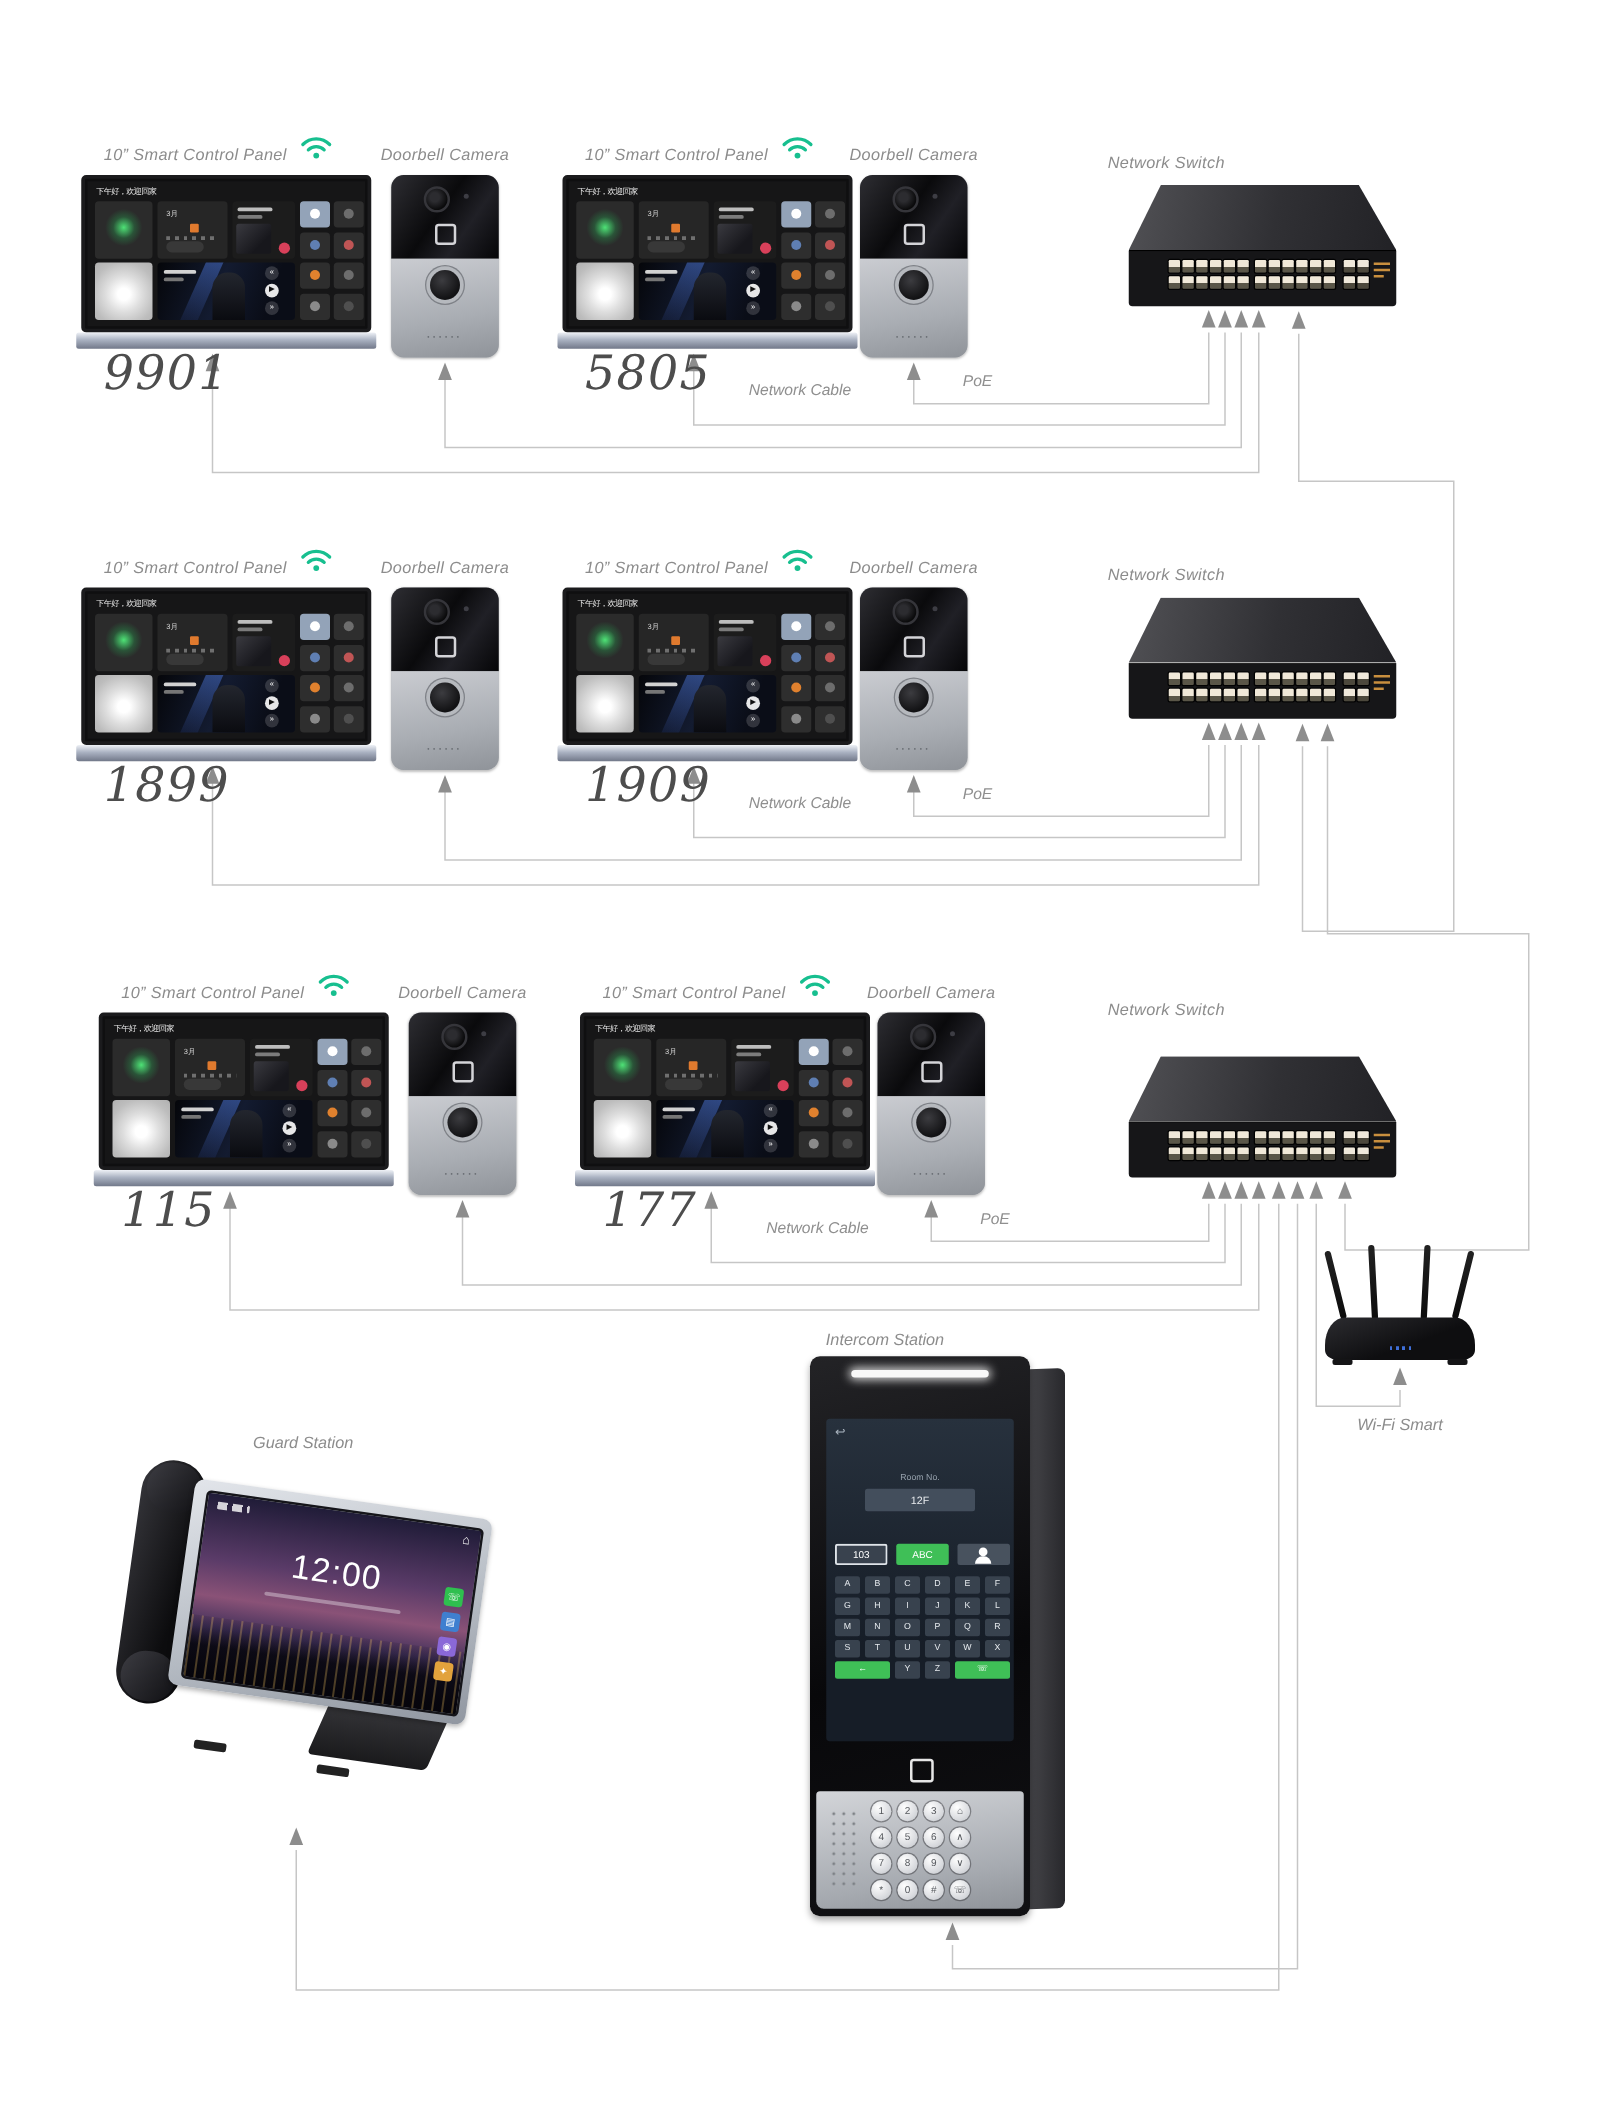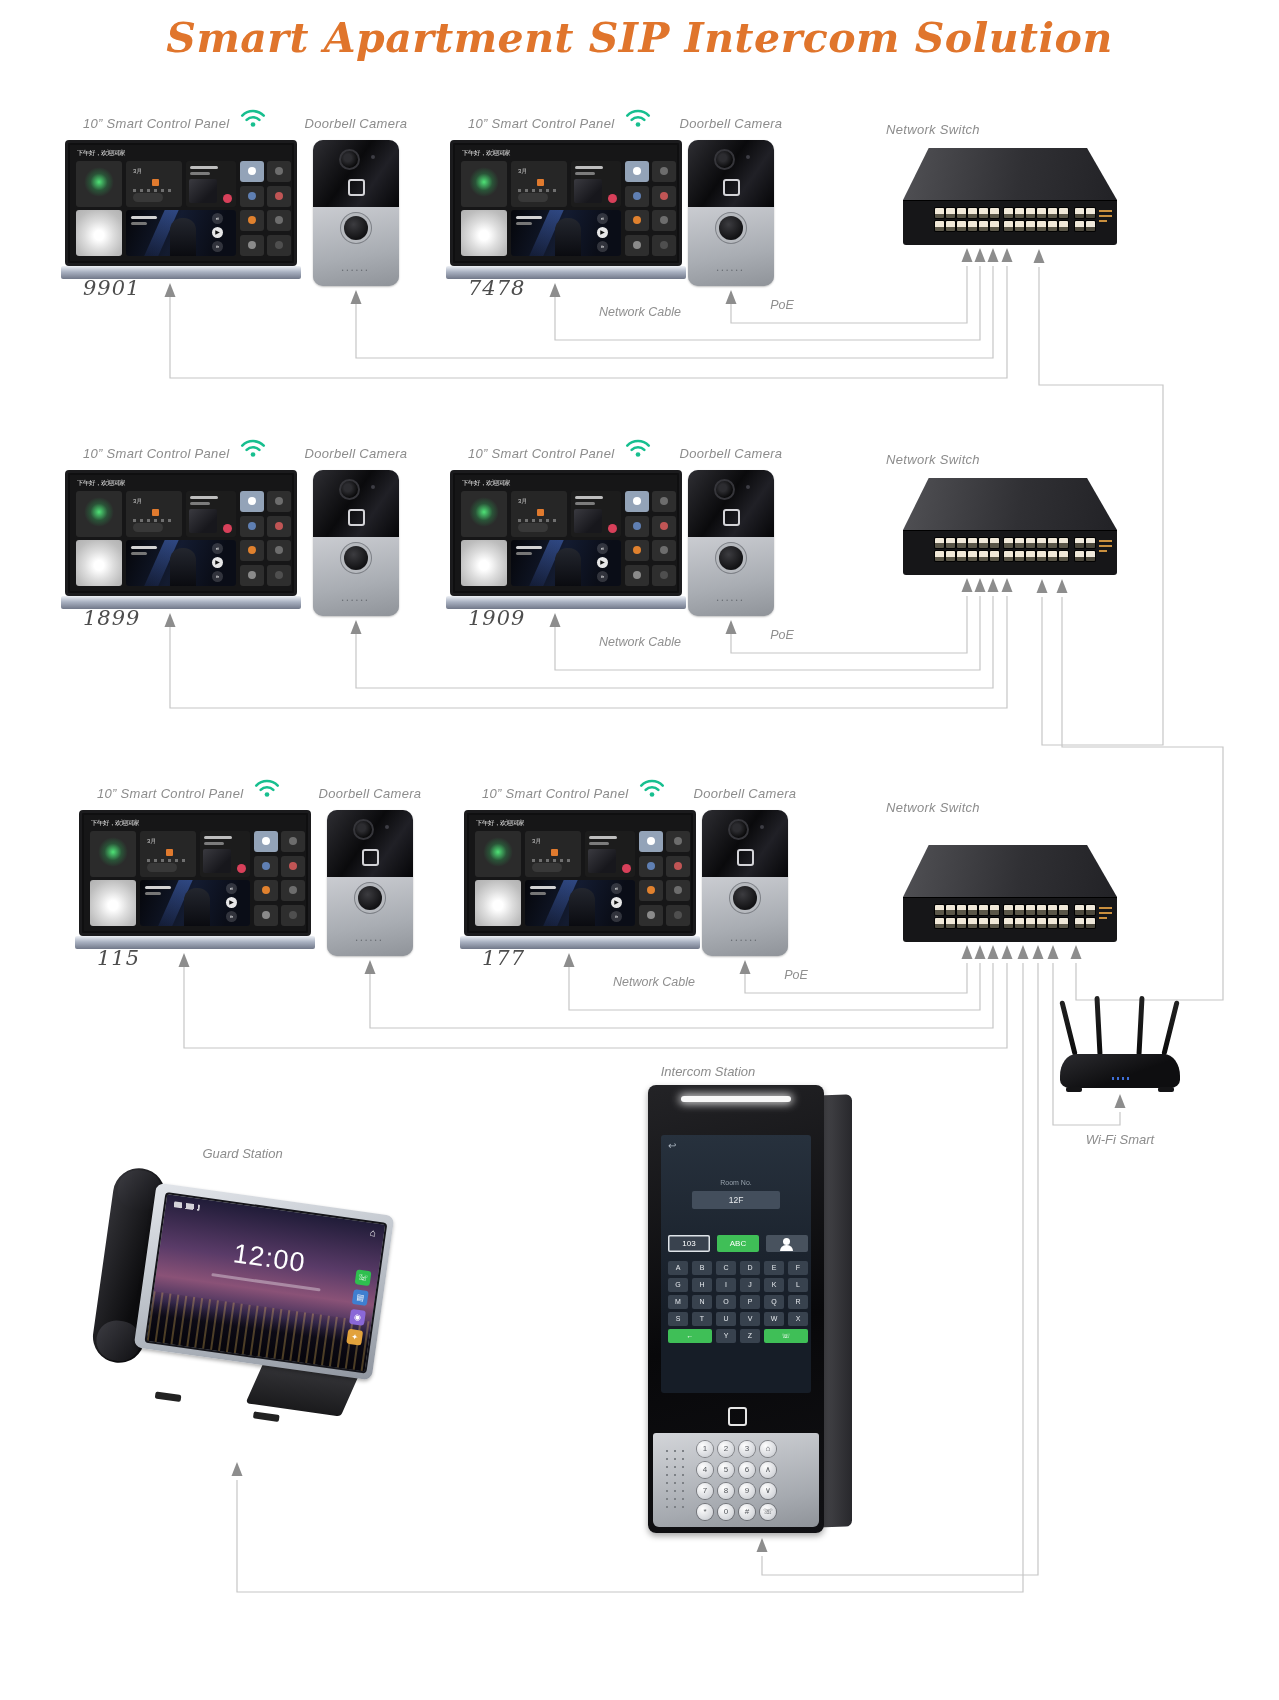--- a/index.html
+++ b/index.html
@@ -14,21 +14,21 @@
   #wires path{fill:none;stroke:#c6c6c6;stroke-width:1.2;}
   #wires polygon{fill:#8d8d8d;}
   
   .row{position:absolute;left:0;width:1279px;height:332px;z-index:2;}
   .shift{position:absolute;top:0;left:0;width:1279px;height:332px;}
   .dev-label{font-style:italic;font-size:13px;color:#8c8c8c;letter-spacing:.3px;white-space:nowrap;}
   .bus-label{position:absolute;font-style:italic;font-size:12.5px;color:#8f8f8f;text-align:center;}
   .nc-label{left:566px;top:205px;width:148px;}
   .poe-label{left:752px;top:198px;width:60px;}
   .ext{position:absolute;left:18px;top:176px;font-family:"DejaVu Serif",serif;
-       font-style:italic;font-size:21px;color:#4d4d4d;letter-spacing:1px;}
+       font-style:italic;font-size:38px;color:#4d4d4d;letter-spacing:1px;}
   
   .panel-group{position:absolute;top:0;width:232px;height:230px;}
   .pg-a{left:65px;} .pg-b{left:450px;}
   .panel-label{position:absolute;left:18px;top:16px;}
   .wifi{position:absolute;left:174px;top:6px;}
   .panel{position:absolute;left:0;top:40px;width:232px;height:139px;}
   .p-scr{position:absolute;left:0;right:0;top:0;bottom:13px;background:#0f0f10;
          border:3px solid #1b1b1d;border-radius:4px;}
   .p-in{position:absolute;left:2px;top:2px;width:222px;height:116px;background:#161617;overflow:hidden;}
   .panel-base{position:absolute;left:-4px;right:-4px;bottom:0;height:13px;border-radius:2px;
@@ -177,21 +177,20 @@
       border-radius:16px 16px 10px 10px/22px 22px 8px 8px;}
   .r-led{position:absolute;left:52px;bottom:8px;width:18px;height:3px;
       background:repeating-linear-gradient(90deg,#3f6fd8 0 2px,transparent 2px 5px);}
   .r-foot{position:absolute;bottom:8px;width:16px;height:5px;background:#141416;border-radius:2px;}
   .rf1{left:14px;} .rf2{left:106px;}
 </style>
 </head>
 <body>
 
 <div id="stage">
-  <div id="title">Smart Apartment SIP Intercom Solution</div>
   <svg id="wires" width="1279" height="1700">
       <path d="M 170 296 L 170 378 L 1007 378 L 1007 266"></path>
       <polygon points="170,283 164.5,297 175.5,297"></polygon>
       <polygon points="1007,248 1001.5,262 1012.5,262"></polygon>
       <path d="M 356 303 L 356 358 L 993 358 L 993 266"></path>
       <polygon points="356,290 350.5,304 361.5,304"></polygon>
       <polygon points="993,248 987.5,262 998.5,262"></polygon>
       <path d="M 555 296 L 555 340 L 980 340 L 980 266"></path>
       <polygon points="555,283 549.5,297 560.5,297"></polygon>
       <polygon points="980,248 974.5,262 985.5,262"></polygon>
@@ -384,21 +383,21 @@
               <div class="tile t-s" style="left:170px;top:90px;">
                     <i class="ic" style="background:#8a8a8a;"></i>
                   </div>
               <div class="tile t-s" style="left:197px;top:90px;">
                     <i class="ic" style="background:#4f4f4f;"></i>
                   </div>
             </div>
           </div>
           <div class="panel-base"></div>
         </div>
-        <div class="ext">7478</div>
+        <div class="ext">5805</div>
       </div>
 
       <div class="db-group db-b">
         <div class="dev-label db-label">Doorbell Camera</div>
         <div class="doorbell">
           <div class="db-top">
             <div class="db-cam"></div>
             <div class="db-dot"></div>
             <div class="db-nfc"></div>
           </div>

